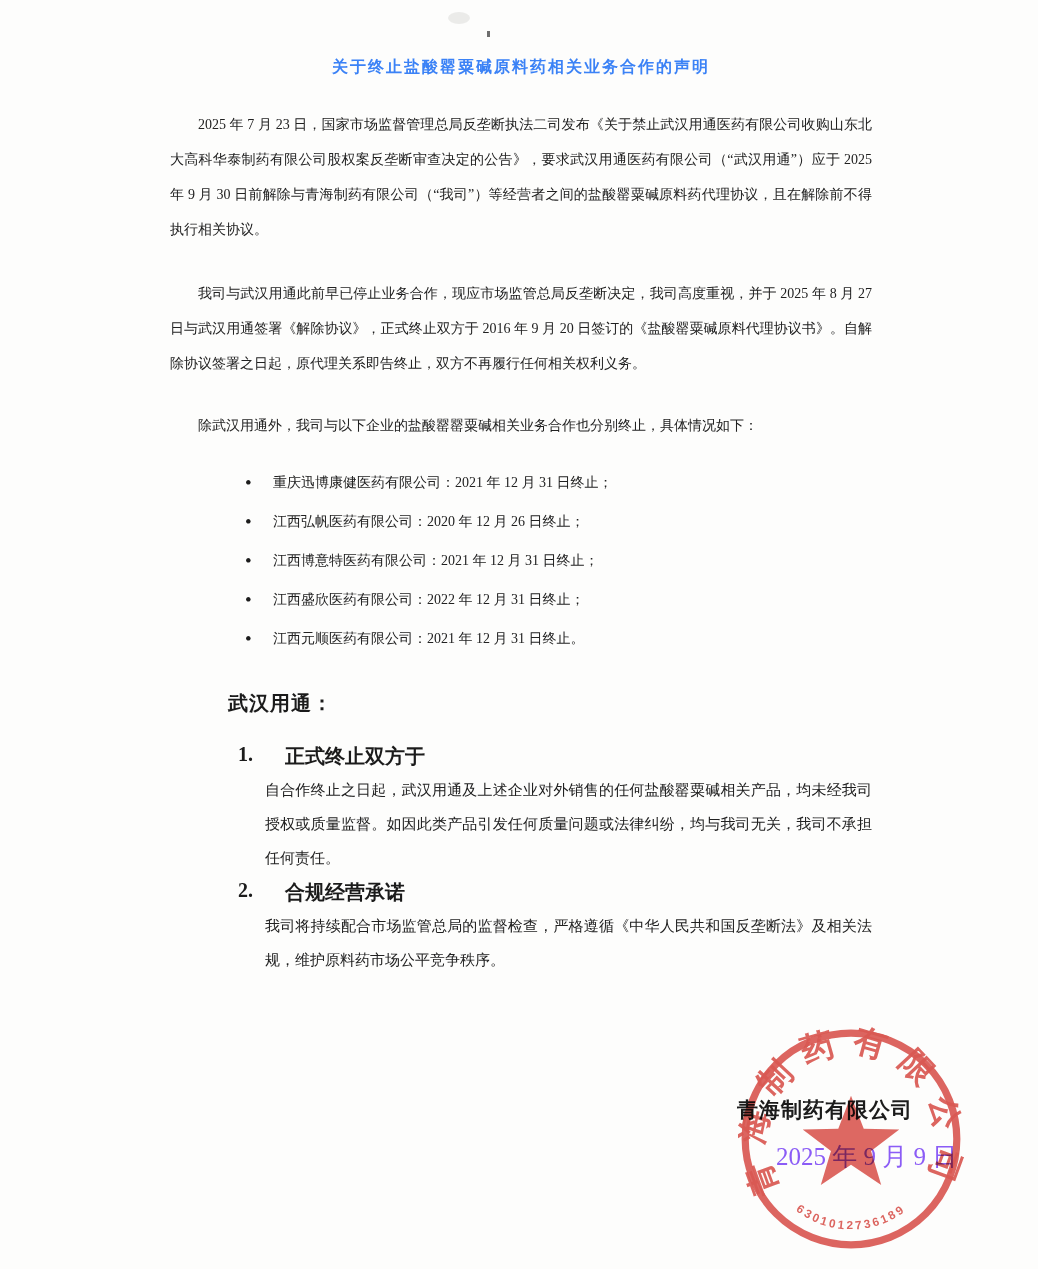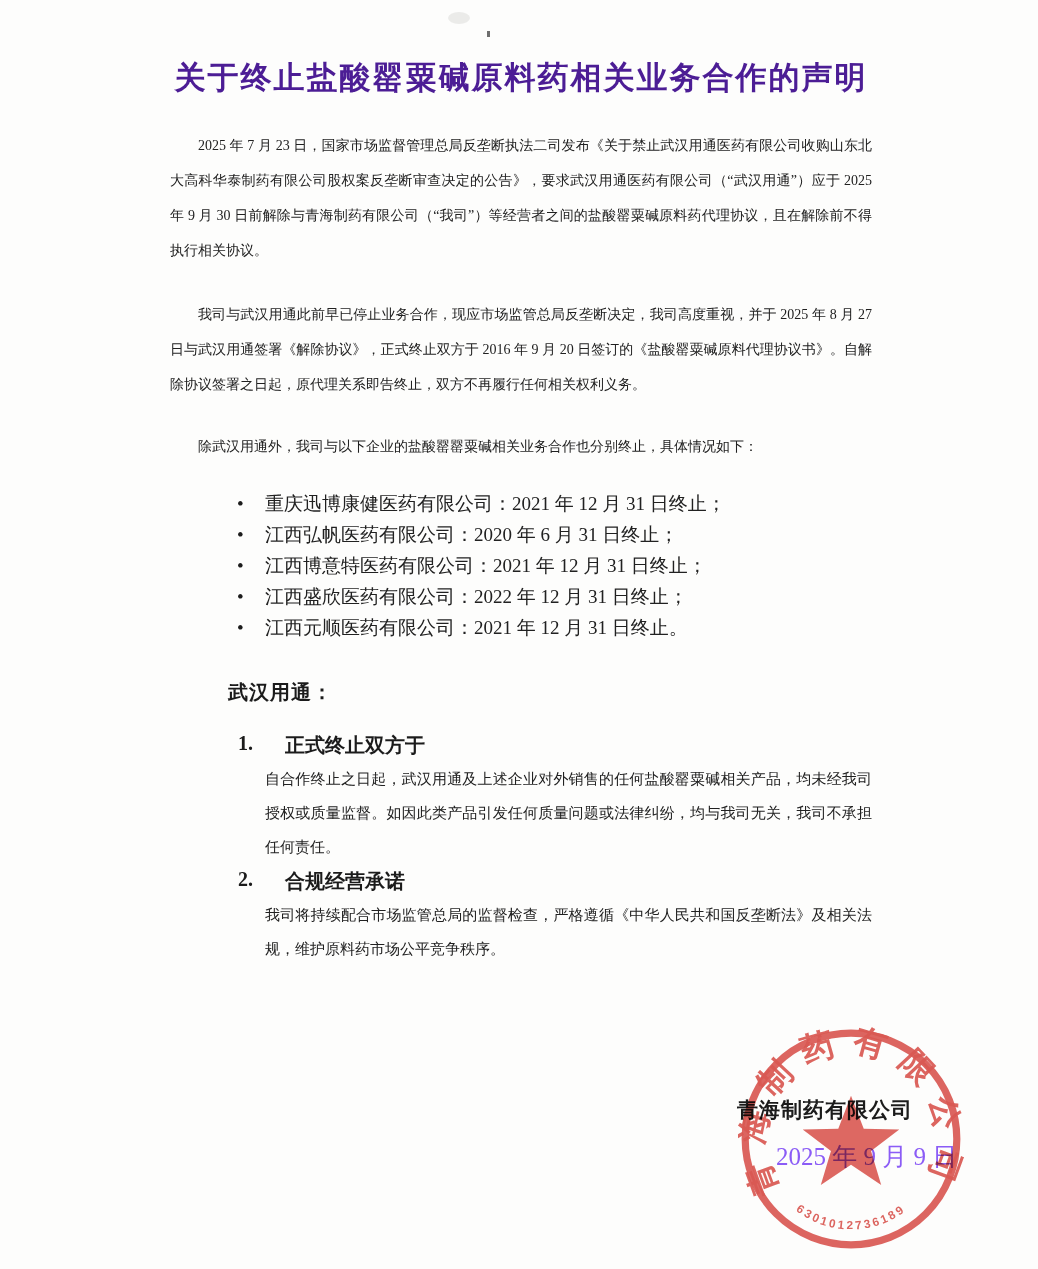--- a/index.html
+++ b/index.html
@@ -11,38 +11,38 @@
     color:#212121;
     overflow:hidden;
   }
   .content {
     position:absolute; left:170px; top:0; width:702px;
   }
   .doc-title {
     margin:57px 0 0 0;
     text-align:center;
     font-family:"Liberation Sans","DejaVu Sans",sans-serif;
-    font-size:31px; font-weight:bold; letter-spacing:2px;
-    color:#4c1d95;
+    font-size:16px; font-weight:bold; letter-spacing:2px;
+    color:#3b82f6;
   }
   .para {
     margin:29px 0 0 0;
     font-size:14px; line-height:35px;
     text-indent:2em;
     text-align:justify; text-justify:inter-ideograph;
   }
   .para.p3 { margin-top:27px; }
   ul.term-list {
     list-style:none;
     margin:24px 0 0 0; padding:0 0 0 95px;
   }
   ul.term-list li {
     position:relative;
-    font-size:19px; line-height:31px;
-    margin:0;
+    font-size:14px; line-height:31px;
+    margin:8px;
   }
   ul.term-list li::before {
     content:"\2022";
     position:absolute; left:-28px; top:0;
     font-size:19px; color:#1c1c1c;
   }
   .special-heading {
     margin:36px 0 0 58px;
     font-size:20px; font-weight:bold; letter-spacing:1px;
     color:#1b1b1b;
@@ -99,21 +99,21 @@
     <h1 class="doc-title">关于终止盐酸罂粟碱原料药相关业务合作的声明</h1>
 
     <p class="para">2025 年 7 月 23 日，国家市场监督管理总局反垄断执法二司发布《关于禁止武汉用通医药有限公司收购山东北大高科华泰制药有限公司股权案反垄断审查决定的公告》，要求武汉用通医药有限公司（“武汉用通”）应于 2025 年 9 月 30 日前解除与青海制药有限公司（“我司”）等经营者之间的盐酸罂粟碱原料药代理协议，且在解除前不得执行相关协议。</p>
 
     <p class="para">我司与武汉用通此前早已停止业务合作，现应市场监管总局反垄断决定，我司高度重视，并于 2025 年 8 月 27 日与武汉用通签署《解除协议》，正式终止双方于 2016 年 9 月 20 日签订的《盐酸罂粟碱原料代理协议书》。自解除协议签署之日起，原代理关系即告终止，双方不再履行任何相关权利义务。</p>
 
     <p class="para p3">除武汉用通外，我司与以下企业的盐酸罂罂粟碱相关业务合作也分别终止，具体情况如下：</p>
 
     <ul class="term-list">
       <li>重庆迅博康健医药有限公司：2021 年 12 月 31 日终止；</li>
-      <li>江西弘帆医药有限公司：2020 年 6 月 31 日终止；</li>
+      <li>江西弘帆医药有限公司：2020 年 12 月 26 日终止；</li>
       <li>江西博意特医药有限公司：2021 年 12 月 31 日终止；</li>
       <li>江西盛欣医药有限公司：2022 年 12 月 31 日终止；</li>
       <li>江西元顺医药有限公司：2021 年 12 月 31 日终止。</li>
     </ul>
 
     <div class="special-heading">武汉用通：</div>
 
     <div class="special-item first">
       <div class="item-head">
         <span class="num">1.</span>

